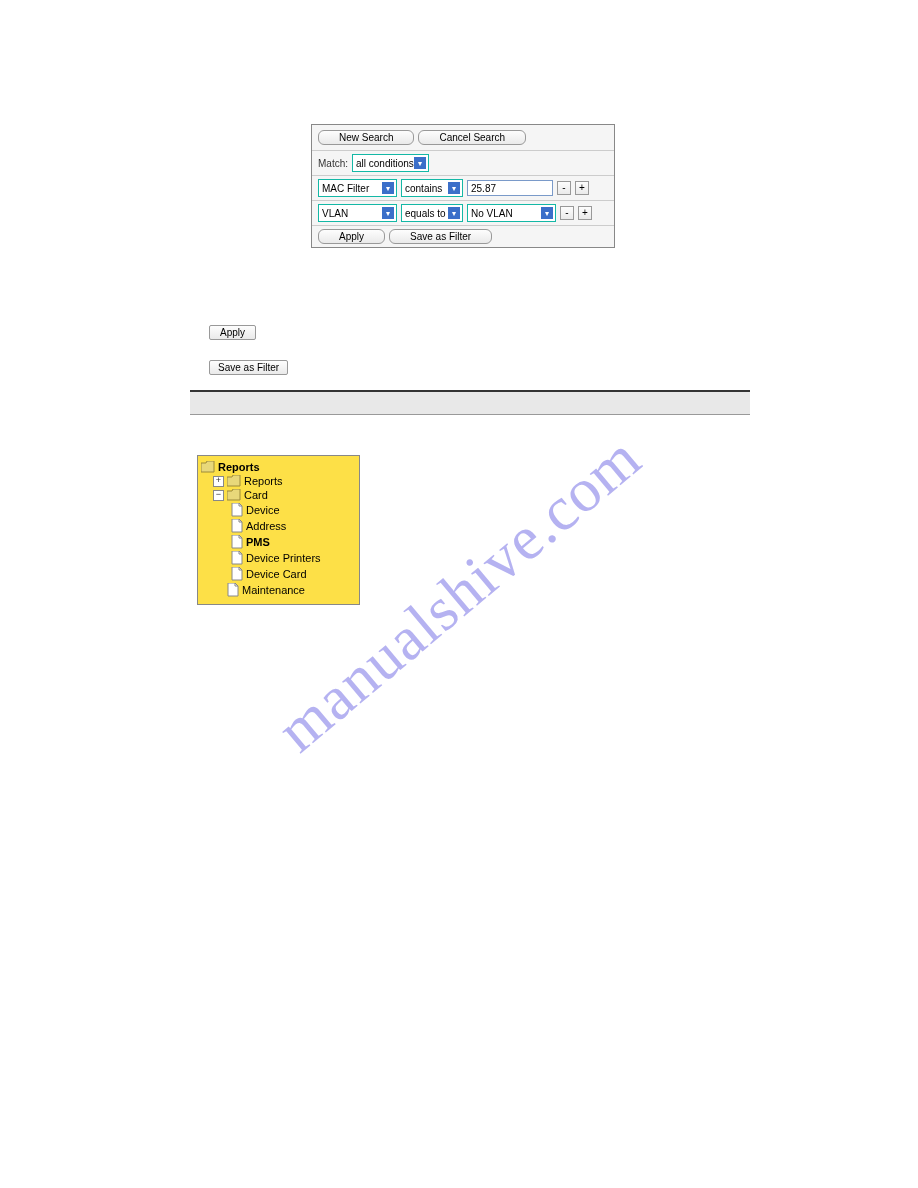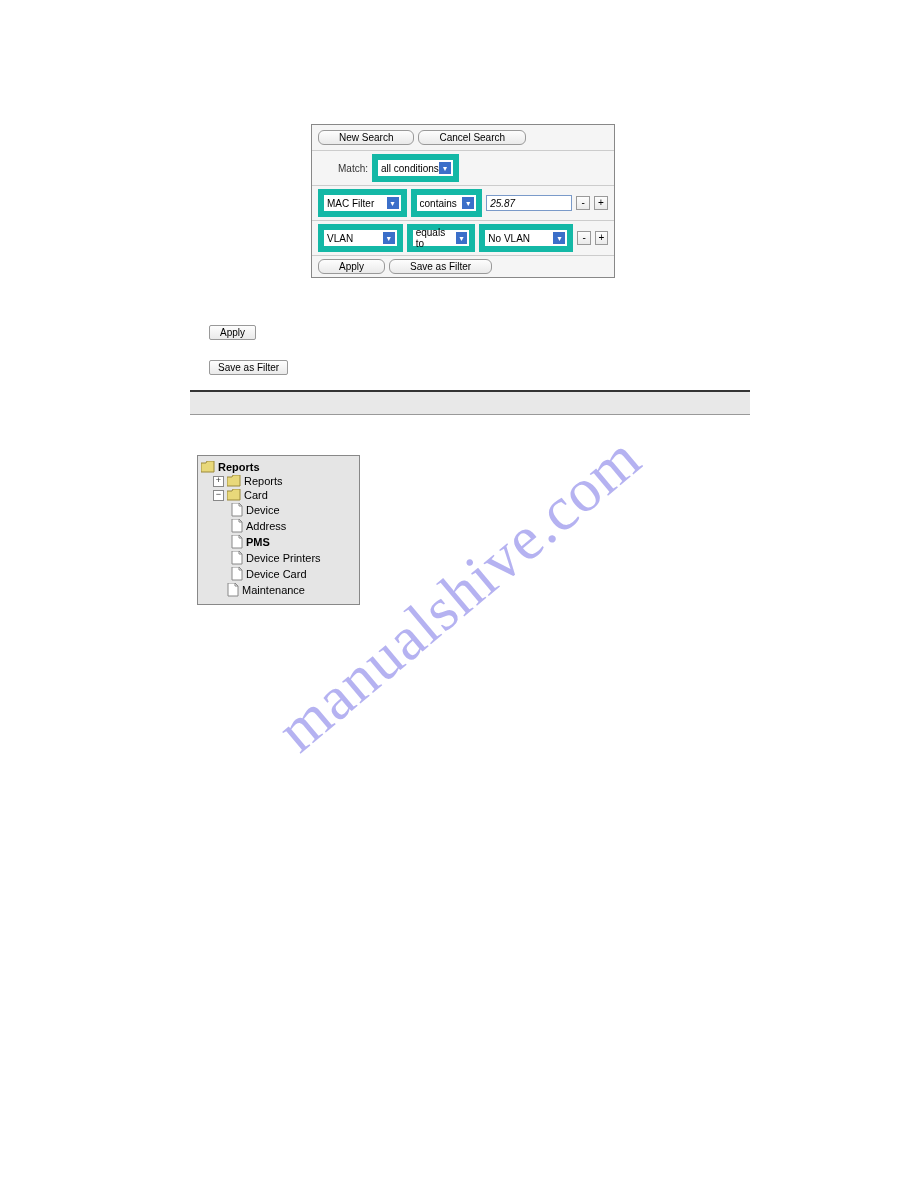--- a/index.html
+++ b/index.html
@@ -55,21 +55,21 @@
     border: 1px solid #999;
     width:14px;
     height:14px;
     font-size:10px;
     line-height:12px;
     text-align:center;
     cursor:pointer;
     padding:0;
   }
   .sel {
-    border:6px solid #14b8a6;
+    border:1px solid #14b8a6;
     background:#fff;
     font-size:10px;
     height:16px;
     display:flex;
     align-items:center;
     justify-content:space-between;
     padding:0 2px 0 3px;
   }
   .sel .arrow {
     background:#3b6fc9;
@@ -84,21 +84,20 @@
   .txtinput {
     border:1px solid #7a9ac9;
     background:#fff;
     font-size:10px;
     height:14px;
     padding:0 3px;
   }
   .label {
     font-size:10px;
     color:#333;
-    margin-left:20px;
   }
   .apply-btn {
     position:absolute;
     left:209px;
     top:325px;
     font-size:10px;
     background: linear-gradient(#fdfdfd,#eaeaea);
     border:1px solid #999;
     padding:1px 10px;
     border-radius:2px;
@@ -122,21 +121,21 @@
     background:#e8e8e8;
     border-top:2px solid #333;
     border-bottom:1px solid #999;
   }
   .tree-panel {
     position:absolute;
     left:197px;
     top:455px;
     width:155px;
     border:1px solid #888;
-    background:#e5e5e5;
+    background:#fde047;
     font-size:11px;
     padding:4px 3px 6px 3px;
   }
   .tree-line {
     display:flex;
     align-items:center;
     gap:3px;
     padding:1px 0;
   }
   .indent1 { padding-left:12px; }
@@ -194,21 +193,21 @@
     </div>
     <div class="search-row crit">
       <div class="sel" style="width:72px">
         <span>MAC Filter</span>
         <span class="arrow">▾</span>
       </div>
       <div class="sel" style="width:55px">
         <span>contains</span>
         <span class="arrow">▾</span>
       </div>
-      <input class="txtinput" style="width: 78px; font-style: italic;" value="25.87">
+      <input class="txtinput" style="width: 78px;" value="25.87">
       <button class="btn-tiny">-</button>
       <button class="btn-tiny">+</button>
     </div>
     <div class="search-row crit">
       <div class="sel" style="width:72px">
         <span>VLAN</span>
         <span class="arrow">▾</span>
       </div>
       <div class="sel" style="width:55px">
         <span>equals to</span>

